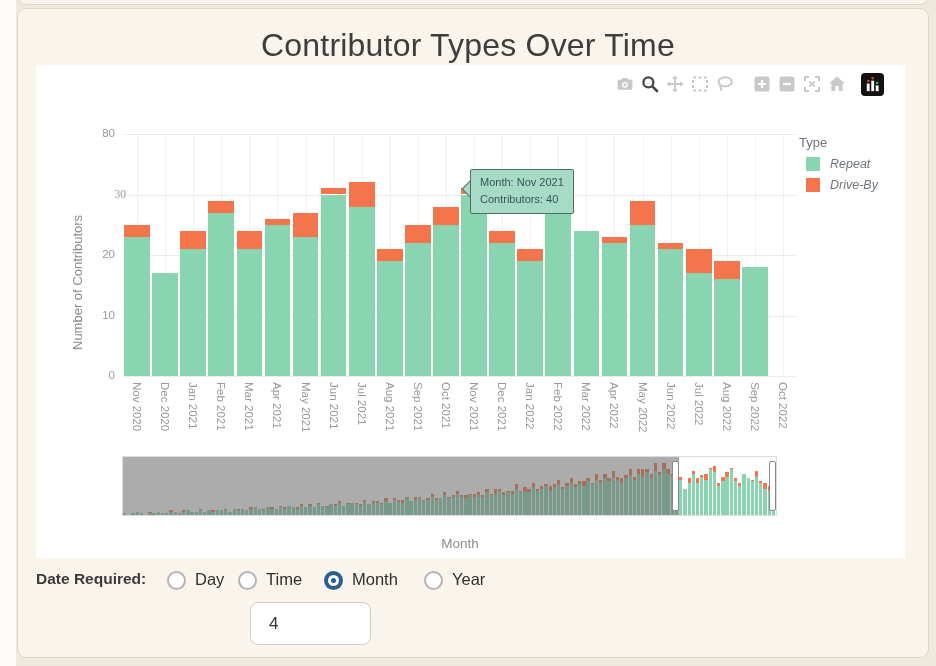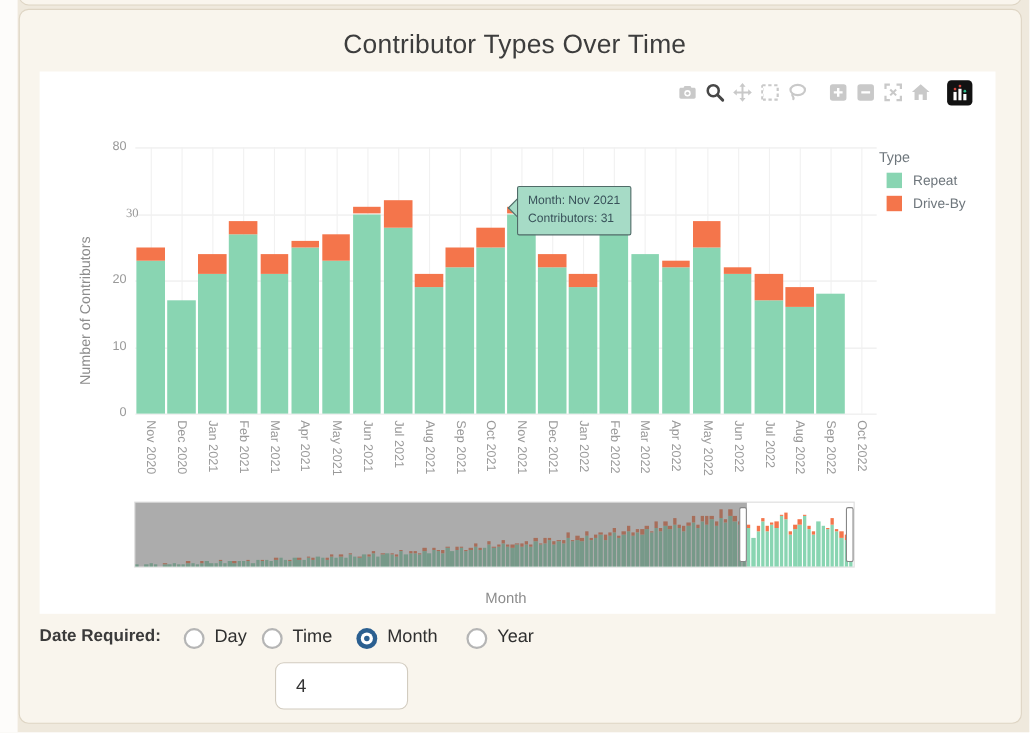--- a/index.html
+++ b/index.html
@@ -2,40 +2,40 @@
 <html><head>
 <meta charset="utf-8">
 <style>
   html,body{margin:0;padding:0;}
   body{font-family:"Liberation Sans",sans-serif;background:#ffffff;}
   #page{position:relative;width:936px;height:666px;overflow:hidden;background:#efe9dd;}
   .left-strip{position:absolute;left:0;top:0;width:16px;height:666px;background:#fdfcfa;}
   .card{position:absolute;background:#f9f5ed;border:1px solid #ded5c4;border-radius:9px;box-sizing:border-box;}
   .card-above{left:17px;top:-16px;width:912px;height:21px;}
   .card-main{left:17px;top:8px;width:912px;height:650px;}
-  .page-title{position:absolute;left:0;top:27px;width:936px;text-align:center;font-size:24px;color:#3d3d3d;letter-spacing:.2px;}
+  .page-title{position:absolute;left:0;top:27px;width:936px;text-align:center;font-size:32px;color:#3d3d3d;letter-spacing:.2px;}
   .paper{position:absolute;left:36px;top:65px;width:869px;height:493px;background:#ffffff;}
   
   .modebar{position:absolute;left:612px;top:72px;display:flex;align-items:center;}
   .mb-btn{width:25px;height:24px;display:flex;align-items:center;justify-content:center;cursor:pointer;}
   .mb-spacer{width:12px;}
   .mb-logo{width:23px;height:23px;background:#121212;border-radius:4px;display:flex;align-items:center;justify-content:center;}
   
   .gridline-h{position:absolute;height:1px;background:#ececec;}
   .gridline-v{position:absolute;width:1px;background:#f1f1f1;}
   .ylab{position:absolute;width:30px;text-align:right;font-size:11.5px;color:#999999;}
   .xlab{position:absolute;font-size:11.5px;color:#999999;white-space:nowrap;transform-origin:0 0;transform:rotate(90deg);}
   .ytitle{position:absolute;left:70px;top:350px;font-size:13px;color:#8c8c8c;white-space:nowrap;transform-origin:0 0;transform:rotate(-90deg);}
   .xtitle{position:absolute;left:123px;top:536px;width:674px;text-align:center;font-size:13.5px;color:#8c8c8c;}
   
   .seg{position:absolute;}
   
   .legend{position:absolute;left:799px;top:135px;}
   .legend-title{font-size:13px;color:#6e767c;margin-bottom:7px;}
-  .legend-item{display:flex;align-items:flex-start;margin-bottom:7px;}
+  .legend-item{display:flex;align-items:flex-start;margin-bottom:7px;font-style:italic;}
   .legend-swatch{width:14px;height:14px;margin-left:7px;margin-right:10px;}
   .legend-label{font-size:12.5px;color:#6e767c;}
   
   .tooltip{position:absolute;left:470px;top:169px;background:#a6dbc6;border:1px solid #506b68;border-radius:2px;padding:4px 9px 5px 9px;z-index:30;}
   .tooltip div{font-size:11px;color:#39525a;line-height:17px;white-space:nowrap;}
   .tooltip-arrow{position:absolute;left:464px;top:183px;width:11px;height:11px;background:#a6dbc6;border-left:1px solid #506b68;border-bottom:1px solid #506b68;transform:rotate(45deg);z-index:29;}
   
   .slider-frame{position:absolute;left:122px;top:456px;width:655px;height:60px;border:1px solid #dcdcdc;box-sizing:border-box;}
   .slider-mask{position:absolute;left:123px;top:457px;width:556px;height:58px;background:rgba(104,104,104,0.55);z-index:12;}
   .slider-handle{position:absolute;top:461px;width:7px;height:50px;background:#ffffff;border:1px solid #878787;border-radius:2px;box-sizing:border-box;z-index:14;}
@@ -248,21 +248,21 @@
     </div>
     <div class="legend-item">
       <div class="legend-swatch" id="swatch-driveby" style="background: rgb(244, 117, 75);"></div>
       <div class="legend-label">Drive-By</div>
     </div>
   </div>
 
   <div class="tooltip-arrow"></div>
   <div class="tooltip">
     <div>Month: Nov 2021</div>
-    <div>Contributors: 31</div>
+    <div>Contributors: 40</div>
   </div>
 
   <div class="slider-frame"></div>
   <div id="slider-bars">
       <div class="seg" style="left: 123px; top: 513.47px; width: 3.3129px; height: 1.53px; background: rgb(137, 213, 178);"></div>
       <div class="seg" style="left: 131.426px; top: 513.47px; width: 3.3129px; height: 1.53px; background: rgb(137, 213, 178);"></div>
       <div class="seg" style="left: 135.639px; top: 511.94px; width: 3.3129px; height: 3.06px; background: rgb(137, 213, 178);"></div>
       <div class="seg" style="left: 139.852px; top: 513.47px; width: 3.3129px; height: 1.53px; background: rgb(137, 213, 178);"></div>
       <div class="seg" style="left: 148.277px; top: 513.47px; width: 3.3129px; height: 1.53px; background: rgb(137, 213, 178);"></div>
       <div class="seg" style="left: 148.277px; top: 511.94px; width: 3.3129px; height: 1.53px; background: rgb(244, 117, 75);"></div>

